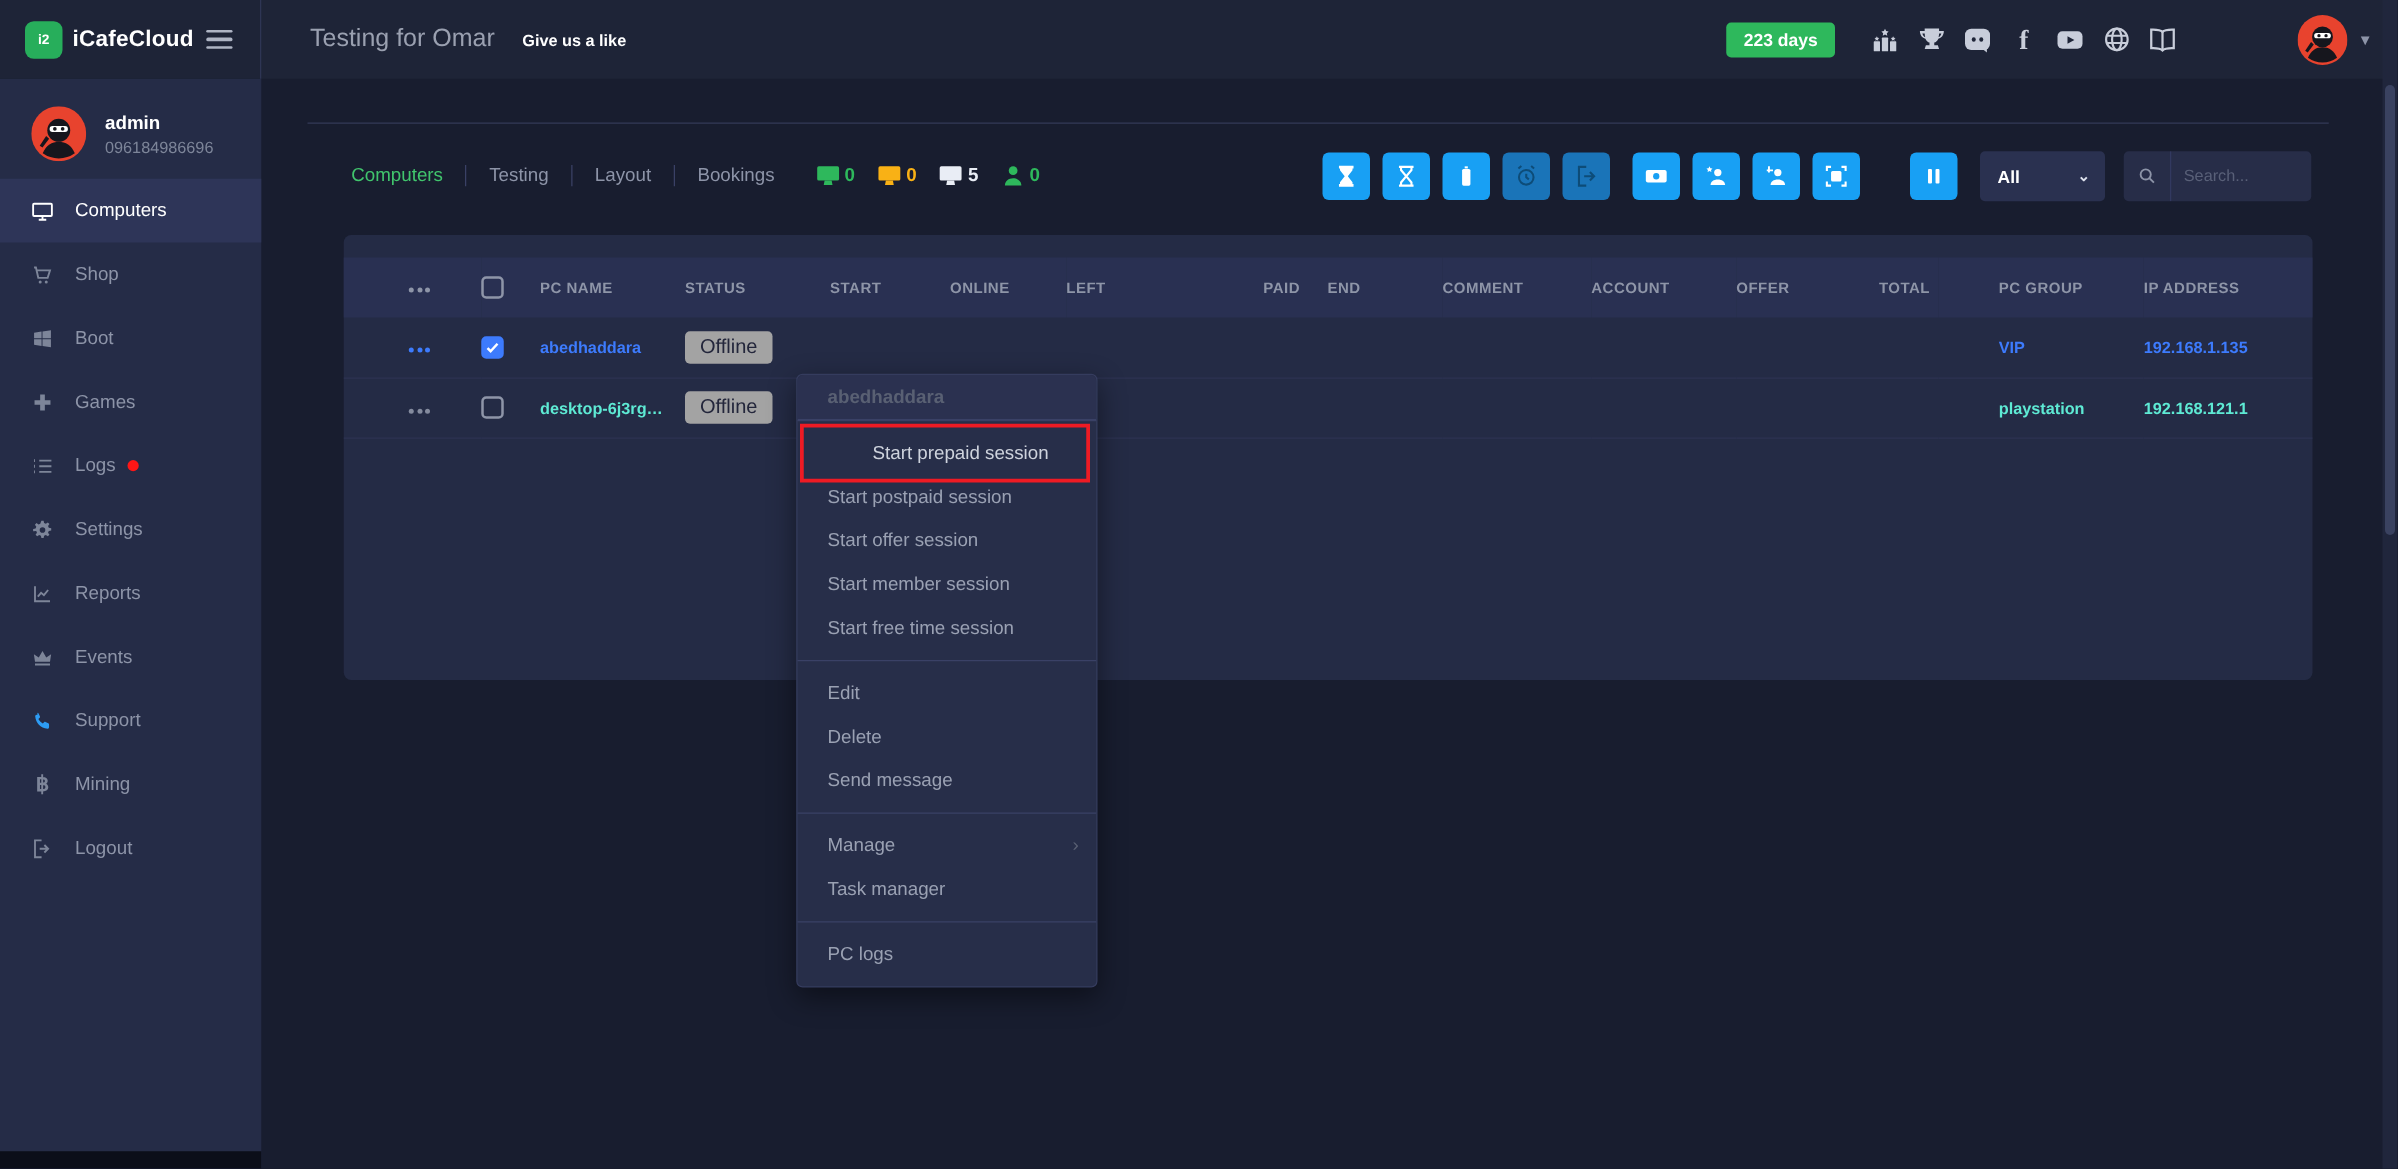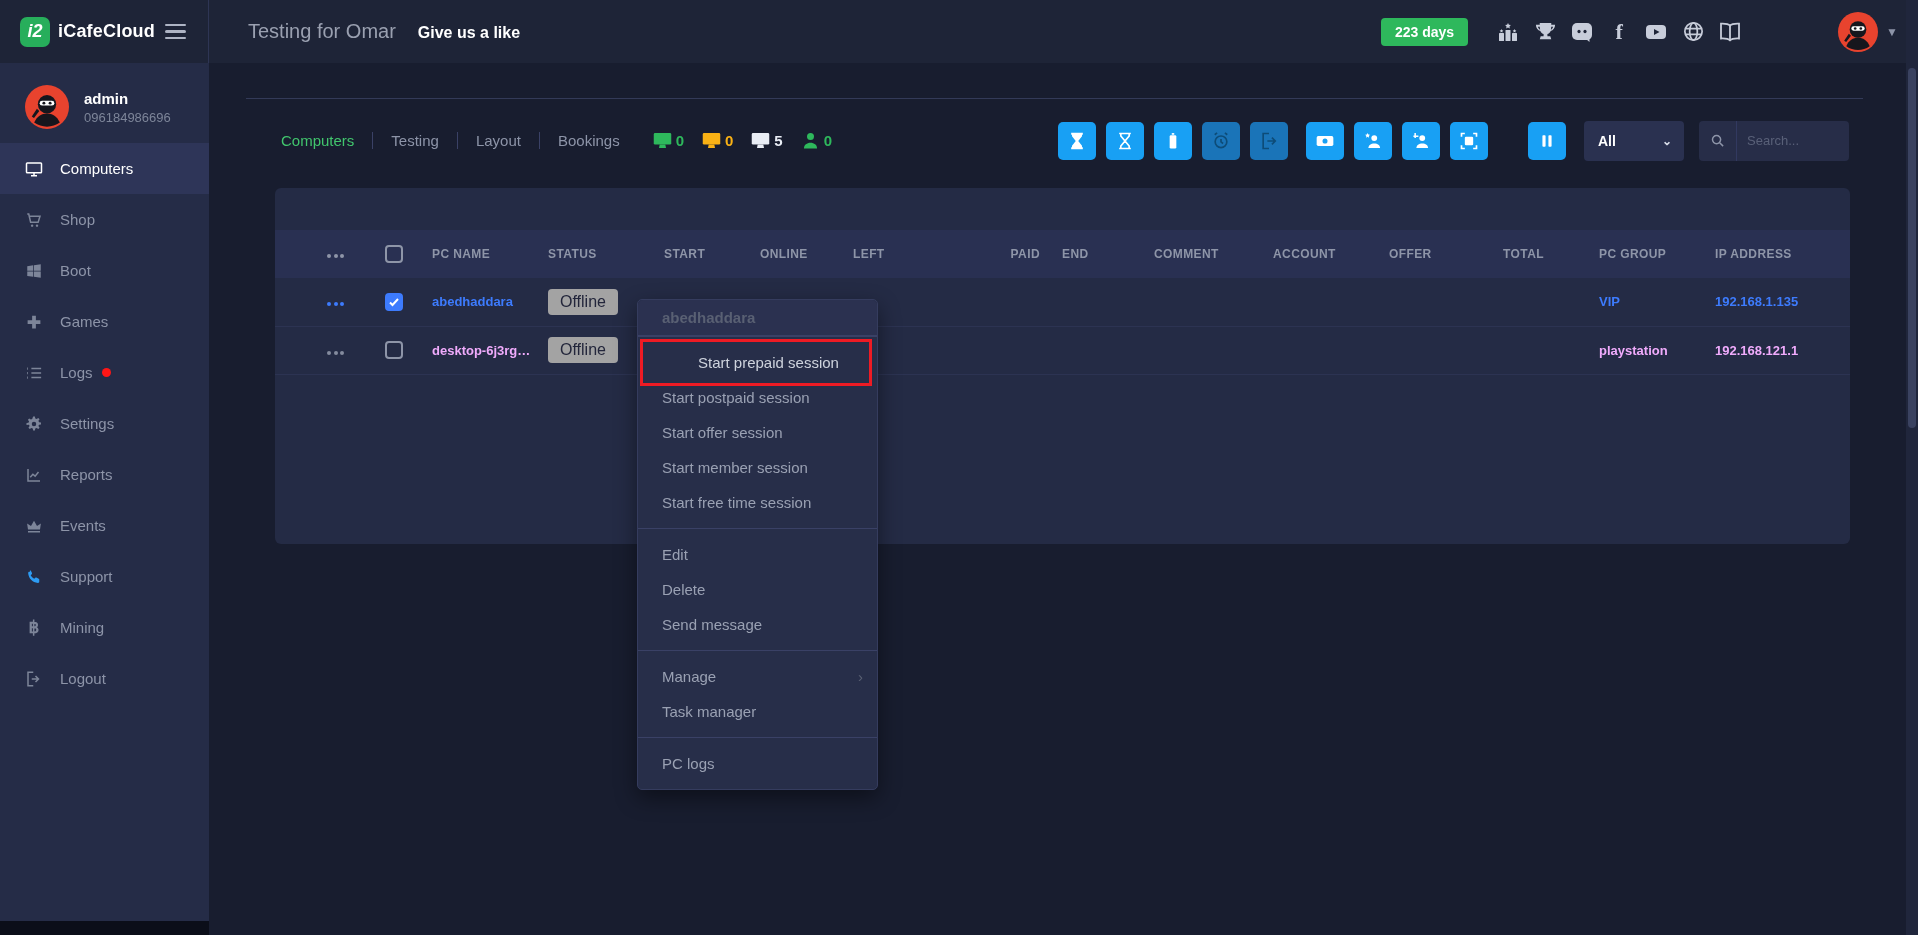--- a/index.html
+++ b/index.html
@@ -9,27 +9,27 @@
     background:#181d2f; color:#c6cad6; position:relative;
   }
   svg { display:block; }
 
   
   .topbar{ position:absolute; left:0; top:0; width:1918px; height:63px;
     background:#1e2437; display:flex; align-items:center; z-index:30;}
   .brand-zone{ width:209px; height:63px; flex:0 0 209px; display:flex; align-items:center;
     border-right:1px solid #2e3554; padding-left:20px; }
   .logo-badge{ width:30px; height:30px; border-radius:7px; background:#27ae5b;
-    color:#fff; font-weight:bold; font-size:18px; display:flex; align-items:center; justify-content:center;font-style:italic;}
+    color:#fff; font-weight:bold; font-size:11px; display:flex; align-items:center; justify-content:center;}
   .brand-name{ color:#fff; font-weight:bold; font-size:18px; margin-left:8px; letter-spacing:.2px;}
   .hamburger{ margin-left:auto; margin-right:18px; background:none; border:none; cursor:pointer; padding:4px;}
   .hamburger span{ display:block; width:21px; height:2.5px; background:#aeb4c4; margin:4px 0; border-radius:2px;}
   .cafe-zone{ display:flex; align-items:baseline; margin-left:39px; }
   .cafe-name{ font-size:20px; color:#9aa0b0; }
-  .like-link{ font-size:16px; font-weight:bold; color:#ffffff; margin-left:22px; text-decoration:none; cursor:pointer;}
+  .like-link{ font-size:13px; font-weight:bold; color:#ffffff; margin-left:22px; text-decoration:none; cursor:pointer;}
   .top-right{ margin-left:auto; display:flex; align-items:center; margin-right:20px;}
   .days-btn{ background:#2eb85c; color:#fff; border:none; border-radius:4px;
     font-family:inherit; font-size:14px; font-weight:bold; padding:6px 14px; margin-right:28px; cursor:pointer;}
   .tb-icons{ display:flex; align-items:center; gap:13px; color:#c8cdda; }
   .tb-icons .ic{ width:24px; height:24px; cursor:pointer; display:flex; align-items:center; justify-content:center;}
   .fb-glyph{ font-size:22px; font-weight:bold; color:#c8cdda; font-family:"Liberation Serif", serif;}
   .avatar-wrap{ display:flex; align-items:center; margin-left:96px; cursor:pointer;}
   .avatar-sm{ width:40px; height:40px; }
   .chev{ color:#8d94a8; margin-left:8px; font-size:12px; }
 
@@ -79,38 +79,38 @@
   .searchbox{ margin-left:15px; margin-right:14px; width:150px; height:40px; background:#272d48;
     border-radius:4px; display:flex; align-items:center; overflow:hidden;}
   .search-icon-zone{ width:38px; height:40px; display:flex; align-items:center; justify-content:center;
     border-right:1px solid #323960; color:#8d94a8;}
   .searchbox input{ background:transparent; border:none; outline:none; color:#c6cad6;
     font-family:inherit; font-size:13px; width:100px; padding:0 10px;}
   .searchbox input::placeholder{ color:#596078; }
 
   
   .card{ position:absolute; left:66px; top:125px; width:1575px; height:356px;
-    background:#242b45; border-radius:6px; padding-top:42px; }
+    background:#242b45; border-radius:6px; padding-top:18px; }
   table{ border-collapse:collapse; table-layout:fixed; width:1575px; }
   th,td{ height:48px; padding:0; text-align:left; vertical-align:middle; font-size:13px; }
   thead tr{ background:#293052; }
   th{ font-size:12px; font-weight:bold; color:#8e95a8; letter-spacing:.4px; }
   tbody tr{ border-bottom:1px solid #2c3352; }
   .pl14{ padding-left:14px; } .pl48{ padding-left:48px; } .pl52{ padding-left:52px; }
   .pr8{ text-align:right; padding-right:8px; } .pr7{ text-align:right; padding-right:7px; }
   .dots{ display:inline-flex; gap:2.5px; cursor:pointer; }
   .dots i{ width:4px; height:4px; border-radius:50%; background:#8e95a8; }
   .dots.blue i{ background:#3d7bfd; }
   .dots.gray i{ background:#848b9e; }
   .cbox{ width:18px; height:18px; border:2px solid #8e95a8; border-radius:4px; cursor:pointer;
     display:flex; align-items:center; justify-content:center; background:transparent;}
   .cbox.checked{ background:#3d7bfd; border-color:#3d7bfd; }
   .cbox svg{ width:12px; height:12px; }
   .link-txt{ color:#3d7bfd; font-weight:bold; cursor:pointer; }
-  .dim-txt{ color:#f0abfc; font-weight:bold; }
+  .dim-txt{ color:#5eead4; font-weight:bold; }
   .badge{ display:inline-block; background:#a3a3a3; color:#23263b; border-radius:4px;
     font-size:16px; padding:4px 12px; }
 
   
   .ctx{ position:absolute; left:428px; top:236px; width:241px; background:#272e49;
     border:1px solid #353c5e; border-radius:5px; z-index:40;
     box-shadow:0 8px 22px rgba(0,0,0,.45); }
   .ctx-head{ height:36px; line-height:36px; padding-left:24px; font-weight:bold; font-size:15px;
     color:#596073; background:#2b3150; border-bottom:1px solid #3a4166; border-radius:5px 5px 0 0;}
   .ctx-sec{ padding:8px 0; border-top:1px solid #3a4166; }

